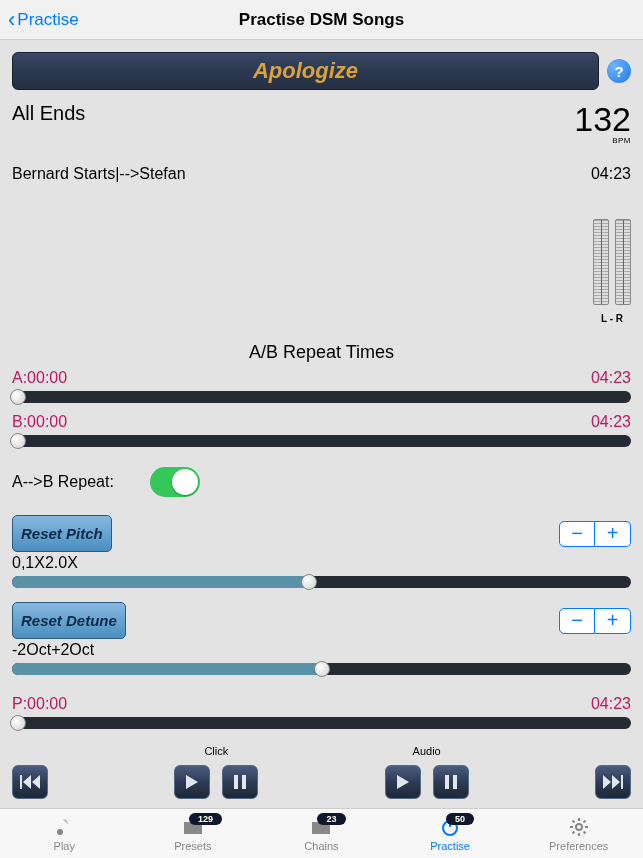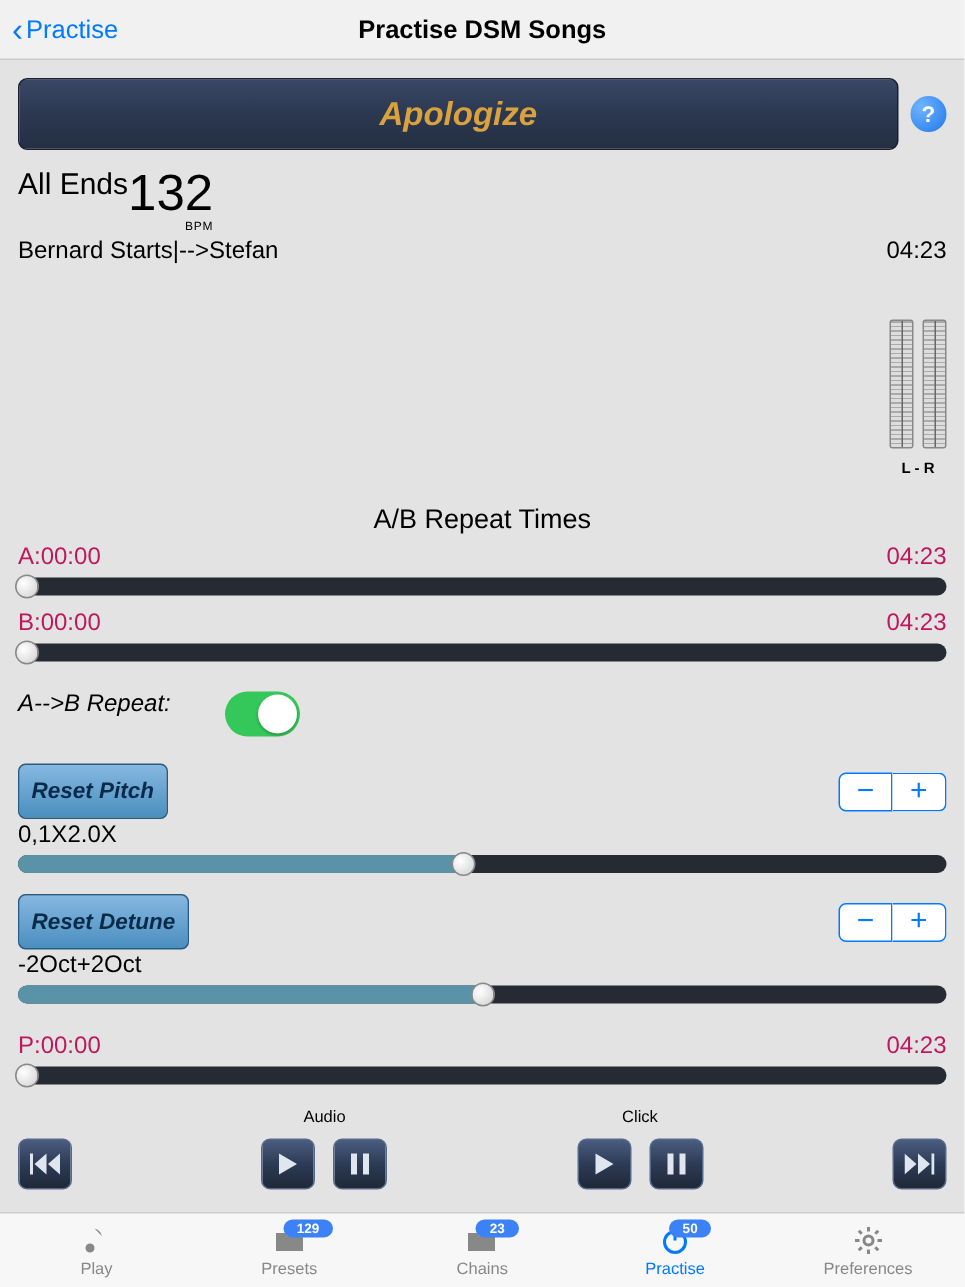--- a/index.html
+++ b/index.html
@@ -3,40 +3,40 @@
 <meta charset="utf-8">
 <style>
   * { box-sizing: border-box; margin: 0; padding: 0; font-family: -apple-system, "Helvetica Neue", Arial, sans-serif; }
   html, body { width: 643px; height: 858px; background: #fff; overflow: hidden; }
   .navbar { height: 40px; background: #f1f1f1; border-bottom: 1px solid #ccc; display: flex; align-items: center; position: relative; padding: 0 8px; }
   .navbar .back { color: #007aff; font-size: 17px; display: flex; align-items: center; gap: 2px; cursor: pointer; }
   .navbar .back .chev { font-size: 22px; line-height: 1; }
   .navbar .title { position: absolute; left: 0; right: 0; text-align: center; font-size: 17px; font-weight: 600; color: #000; pointer-events: none; }
   .content { background: #e3e3e3; height: calc(100% - 40px - 50px); padding: 12px 12px 0 12px; display: flex; flex-direction: column; }
   .song-banner-row { display: flex; align-items: center; gap: 8px; margin-bottom: 12px; }
-  .song-banner { flex: 1; height: 48px; border-radius: 6px; background: linear-gradient(#3a4866, #2b3850 50%, #242f43); border: 1px solid #1a2030; display: flex; align-items: center; justify-content: center; color: #d9a23f; font-size: 22px; font-weight: 700; font-style: italic; }
+  .song-banner { flex: 1; height: 38px; border-radius: 6px; background: linear-gradient(#3a4866, #2b3850 50%, #242f43); border: 1px solid #1a2030; display: flex; align-items: center; justify-content: center; color: #d9a23f; font-size: 22px; font-weight: 700; font-style: italic; }
   .help-btn { width: 24px; height: 24px; border-radius: 50%; background: radial-gradient(circle at 30% 30%, #6fb4ff, #1e78e8); color: #fff; font-size: 15px; font-weight: 700; display: flex; align-items: center; justify-content: center; cursor: pointer; }
-  .meta-row { display: flex; align-items: flex-start; margin-bottom: 4px; }
+  .meta-row { display: flex; justify-content: space-between; align-items: flex-start; margin-bottom: 20px; }
   .artist { font-size: 20px; color: #000; }
   .bpm-box { text-align: right; }
   .bpm-val { font-size: 34px; line-height: 1; color: #000; }
   .bpm-lbl { font-size: 8px; color: #000; letter-spacing: 0.5px; text-align: right; }
   .info-row { display: flex; justify-content: space-between; font-size: 16px; color: #000; margin-bottom: 6px; }
   .meters { display: flex; justify-content: flex-end; margin-top: 30px; margin-bottom: 8px; }
   .meter-pair { display: flex; gap: 6px; }
   .meter { width: 16px; height: 86px; background: repeating-linear-gradient(#aaa, #aaa 1px, #ddd 1px, #ddd 3px); border: 1px solid #888; border-radius: 2px; position: relative; }
   .meter::after { content: ''; position: absolute; top: 0; left: 50%; width: 1px; height: 100%; background: #666; }
   .meter-lbl { text-align: right; font-size: 10px; font-weight: 700; color: #000; padding-right: 8px; margin-bottom: 18px; }
   .section-title { text-align: center; font-size: 18px; color: #000; margin-bottom: 6px; }
   .ab-row { margin-bottom: 10px; }
   .ab-labels { display: flex; justify-content: space-between; font-size: 16px; color: #be185d; }
   .slider-track { position: relative; height: 12px; background: #262b33; border-radius: 6px; margin-top: 4px; }
   .slider-fill { position: absolute; left: 0; top: 0; bottom: 0; background: #5a92a7; border-radius: 6px; }
   .slider-thumb { position: absolute; top: 50%; width: 16px; height: 16px; border-radius: 50%; background: radial-gradient(circle at 35% 35%, #fff, #cfcfcf); border: 1px solid #888; transform: translate(-50%, -50%); }
-  .toggle-row { display: flex; align-items: flex-start; gap: 36px; margin: 10px 0 18px 0; font-style: italic; }
+  .toggle-row { display: flex; align-items: center; gap: 36px; margin: 10px 0 18px 0; }
   .toggle-row .lbl { font-size: 16px; color: #000; }
   .switch { width: 50px; height: 30px; border-radius: 15px; background: #34c759; position: relative; cursor: pointer; }
   .switch .knob { position: absolute; right: 2px; top: 2px; width: 26px; height: 26px; border-radius: 50%; background: #fff; box-shadow: 0 1px 2px rgba(0,0,0,0.3); }
   .ctl-row { display: flex; justify-content: space-between; align-items: center; margin-bottom: 2px; }
   .pill-btn { height: 37px; padding: 0 8px; border-radius: 5px; border: 1px solid #295a7f; background: linear-gradient(#86b8e0, #4a8fbf); color: #0a2a4a; font-size: 15px; font-weight: 700; font-style: italic; display: inline-flex; align-items: center; cursor: pointer; }
   .stepper { display: flex; }
   .stepper .step { width: 36px; height: 26px; border: 1px solid #007aff; color: #007aff; font-size: 20px; display: flex; align-items: center; justify-content: center; cursor: pointer; background: #fff; }
   .stepper .step:first-child { border-radius: 5px 0 0 5px; }
   .stepper .step:last-child { border-radius: 0 5px 5px 0; border-left: none; }
   .range-labels { display: flex; justify-content: flex-start; font-size: 16px; color: #000; margin-top: 2px; }
@@ -44,21 +44,21 @@
   .audio-section { margin-top: 6px; }
   .controls-row { display: flex; justify-content: space-between; align-items: flex-end; margin-top: 16px; padding-bottom: 10px; }
   .ctl-group { display: flex; flex-direction: column; align-items: center; gap: 6px; }
   .ctl-group .grp-lbl { font-size: 11px; color: #000; height: 14px; }
   .ctl-btns { display: flex; gap: 12px; }
   .media-btn { width: 36px; height: 34px; border-radius: 6px; border: 1px solid #556a8a; background: linear-gradient(#4a5d80, #2d3b55 50%, #1e2838); display: flex; align-items: center; justify-content: center; cursor: pointer; }
   .media-btn svg { fill: #dfe6ee; }
   .tabbar { height: 50px; border-top: 1px solid #ccc; background: #f7f7f7; display: flex; }
   .tab { flex: 1; display: flex; flex-direction: column; align-items: center; justify-content: center; gap: 2px; font-size: 11px; color: #888; position: relative; cursor: pointer; }
   .tab.active { color: #007aff; }
-  .tab .badge { position: absolute; top: 4px; left: 50%; margin-left: -4px; background: #3b82f6; color: #fff; font-size: 9px; font-weight: 600; padding: 1px 9px; border-radius: 8px; }
+  .tab .badge { position: absolute; top: 4px; left: 50%; margin-left: -4px; background: #0f172a; color: #fff; font-size: 9px; font-weight: 600; padding: 1px 9px; border-radius: 8px; }
   .tab svg { fill: #888; }
   .tab.active svg { fill: #007aff; }
   .tab .ico { height: 22px; display: flex; align-items: center; }
 </style>
 </head>
 <body>
 
 <div class="navbar">
   <div class="back">
     <span class="chev">‹</span>
@@ -196,37 +196,37 @@
         <div class="media-btn">
           <svg width="20" height="16" viewBox="0 0 20 16">
               <rect x="0" y="1" width="2" height="14"></rect>
               <polygon points="11,1 3,8 11,15"></polygon>
               <polygon points="20,1 12,8 20,15"></polygon>
             </svg>
         </div>
       </div>
     </div>
     <div class="ctl-group">
-      <div class="grp-lbl">Audio</div>
+      <div class="grp-lbl">Click</div>
       <div class="ctl-btns">
         <div class="media-btn">
           <svg width="14" height="16" viewBox="0 0 14 16">
               <polygon points="1,1 13,8 1,15"></polygon>
             </svg>
         </div>
         <div class="media-btn">
           <svg width="14" height="16" viewBox="0 0 14 16">
               <rect x="1" y="1" width="4" height="14"></rect>
               <rect x="9" y="1" width="4" height="14"></rect>
             </svg>
         </div>
       </div>
     </div>
     <div class="ctl-group">
-      <div class="grp-lbl">Click</div>
+      <div class="grp-lbl">Audio</div>
       <div class="ctl-btns">
         <div class="media-btn">
           <svg width="14" height="16" viewBox="0 0 14 16">
               <polygon points="1,1 13,8 1,15"></polygon>
             </svg>
         </div>
         <div class="media-btn">
           <svg width="14" height="16" viewBox="0 0 14 16">
               <rect x="1" y="1" width="4" height="14"></rect>
               <rect x="9" y="1" width="4" height="14"></rect>

